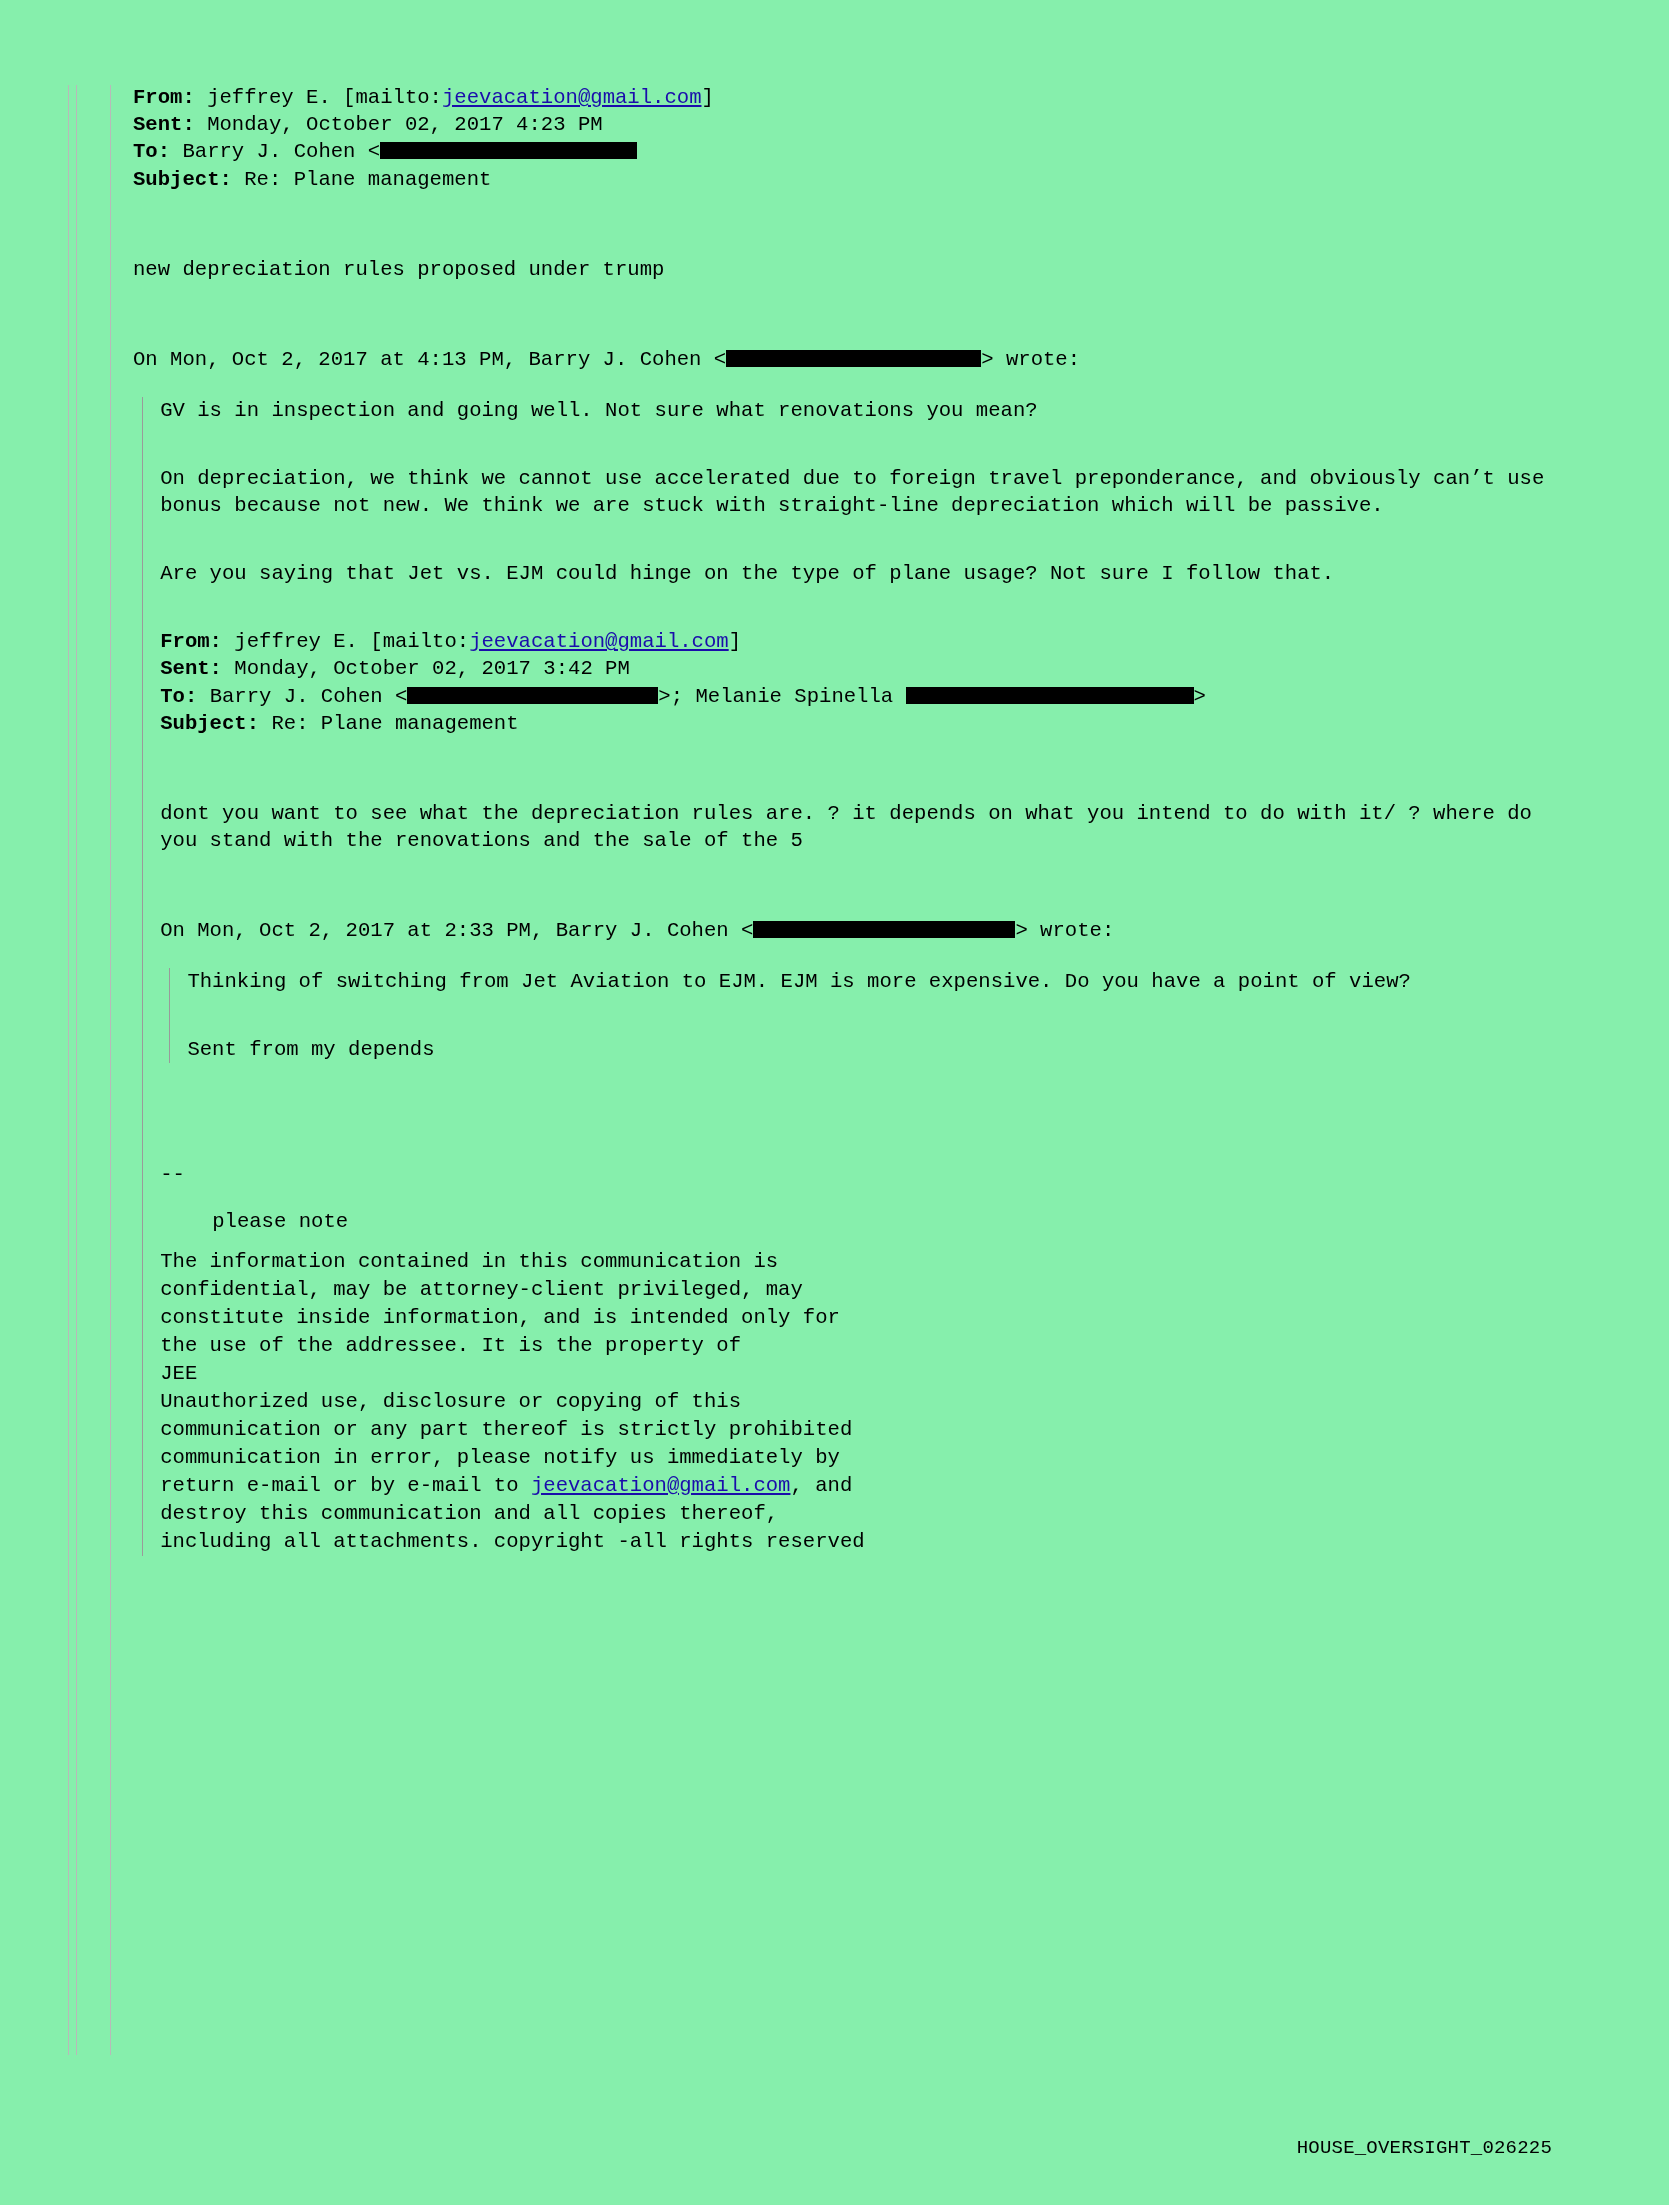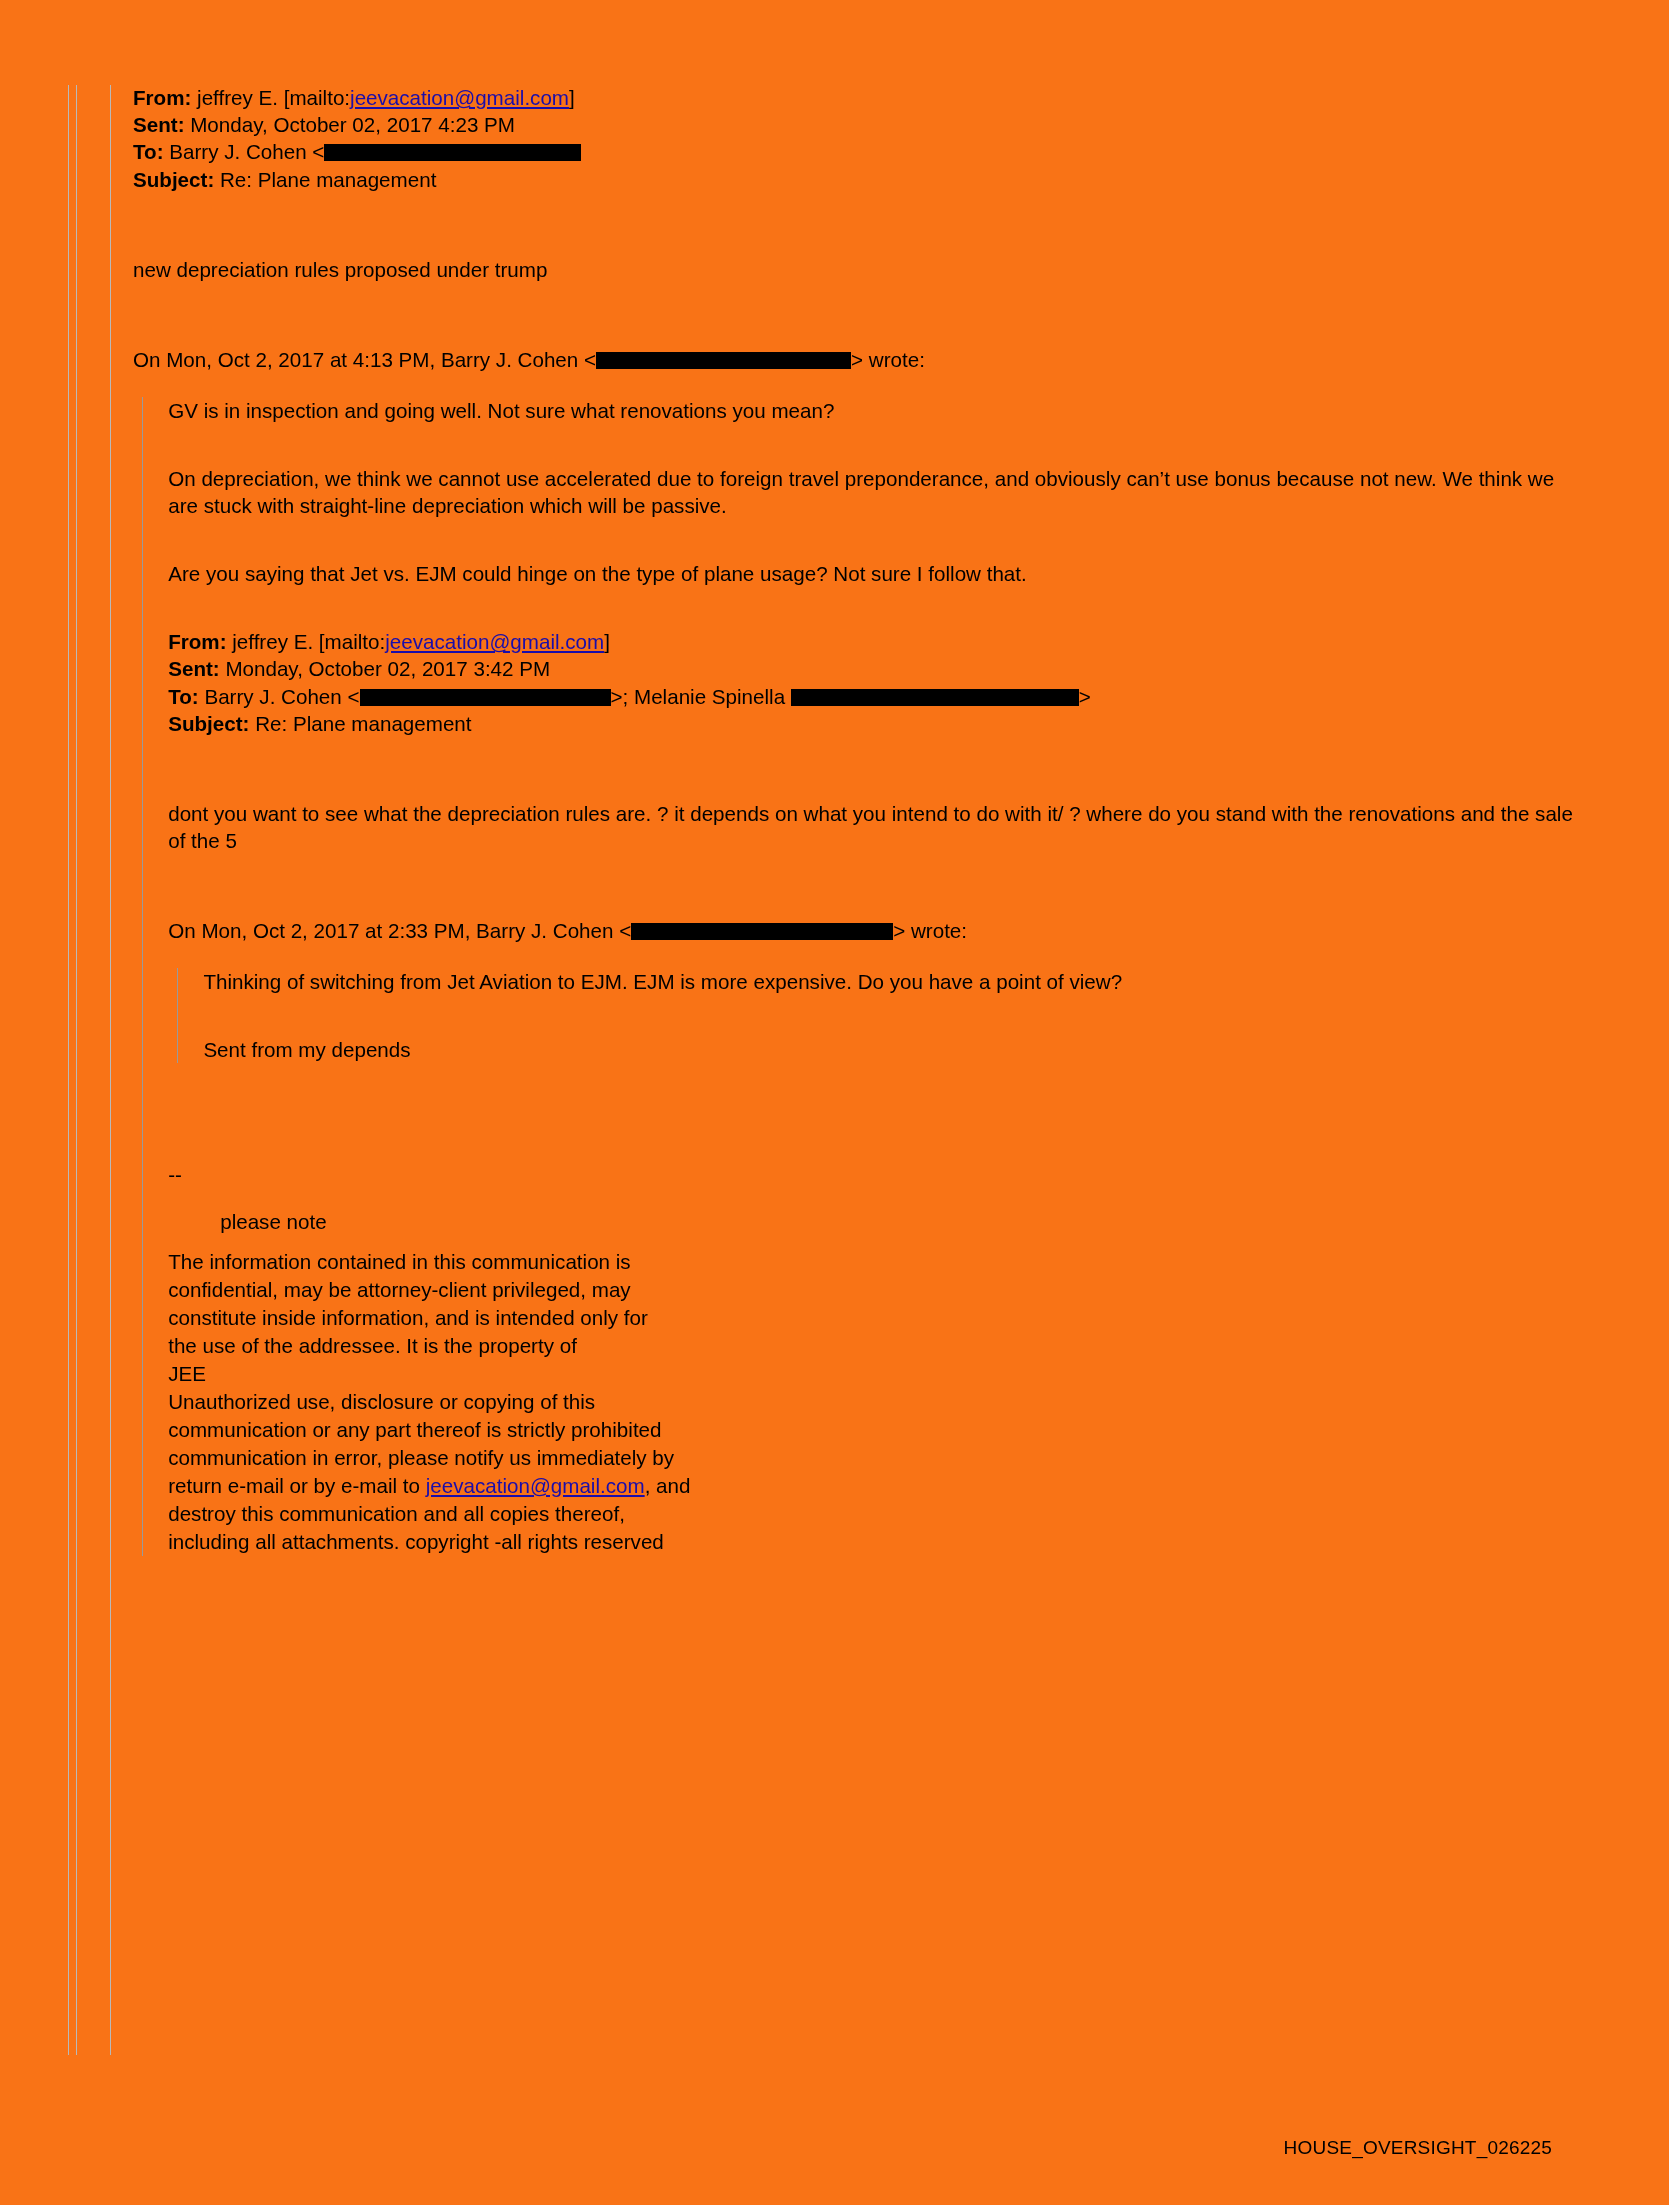--- a/index.html
+++ b/index.html
@@ -8,22 +8,23 @@
     background: #ffffff;
   }
   body {
     font-family: "Liberation Sans", sans-serif;
     color: #000000;
   }
   .page {
     position: relative;
     width: 1669px;
     height: 2205px;
-    background: #f97316;
+    background: #86efac;
     overflow: hidden;
+    font-family: Liberation Mono, monospace;
   }
   
   .rule {
     position: absolute;
     background: #b9b9b9;
     width: 1.3px;
   }
   .rule.r1 { left: 68px; top: 85px; height: 1970px; }
   .rule.r2 { left: 76px; top: 85px; height: 1970px; }
   .rule.r3 { left: 110px; top: 85px; height: 1970px; }
@@ -51,21 +52,21 @@
   .redact.w3 { width: 251px; }
   .redact.w4 { width: 288px; }
   .redact.w5 { width: 262px; }
   .gap-sm { height: 23.6px; }
   .gap-md { height: 41px; }
   .gap-lg { height: 63px; }
   .gap-xl { height: 98px; }
 
   .quote {
     border-left: 1.3px solid #9a9a9a;
-    padding-left: 25px;
+    padding-left: 17px;
     margin-left: 9.2px;
   }
   .quote p { margin: 0; }
 
   p { margin: 0; }
 
   .para { max-width: 1420px; }
 
   .sig {
     margin-top: 0;

